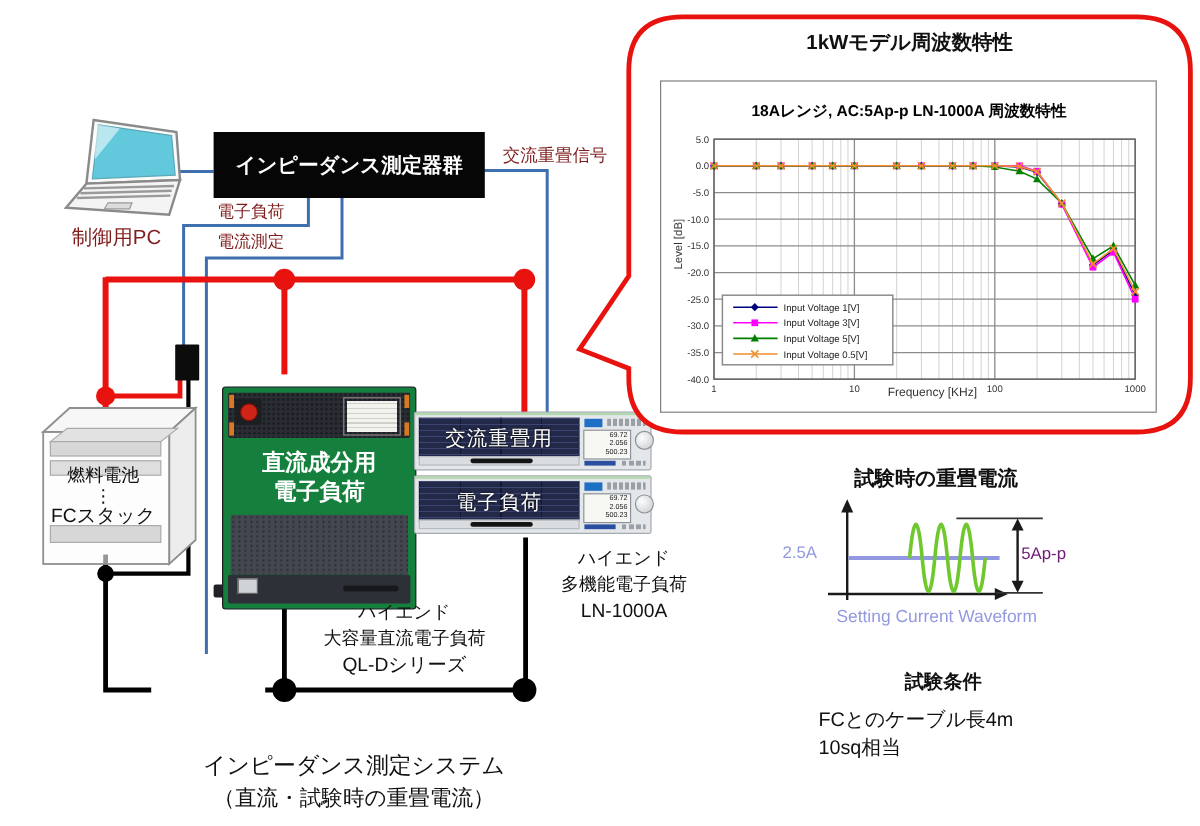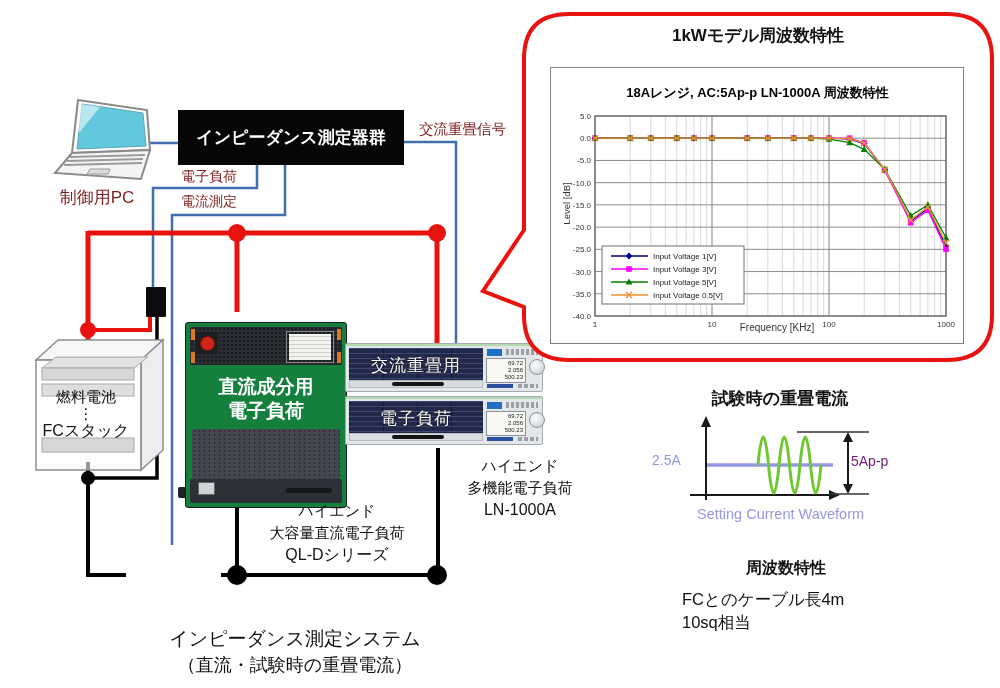--- a/index.html
+++ b/index.html
@@ -392,17 +392,17 @@
     <line x1="157" y1="20" x2="229" y2="20" stroke="#333" stroke-width="1.5"></line>
     <line x1="190" y1="82" x2="229" y2="82" stroke="#333" stroke-width="1.5"></line>
     <line x1="208" y1="26" x2="208" y2="76" stroke="#1a1a1a" stroke-width="2"></line>
     <polygon points="208,20 203,30 213,30" fill="#1a1a1a"></polygon>
     <polygon points="208,82 203,72 213,72" fill="#1a1a1a"></polygon>
   </svg>
   <div class="abs wf-dc" style="color: rgb(147, 153, 224);">2.5A</div>
   <div class="abs wf-pp" style="color: #701a75;">5Ap-p</div>
   <div class="abs wf-cap" style="color: rgb(147, 153, 224);">Setting Current Waveform</div>
 
-  <div class="abs ctr cond-title">周波数特性</div>
+  <div class="abs ctr cond-title">試験条件</div>
   <div class="abs cond-line" style="top:589px">FCとのケーブル長4m</div>
   <div class="abs cond-line" style="top:612px">10sq相当</div>
 
 </div>
 
 </body></html>

